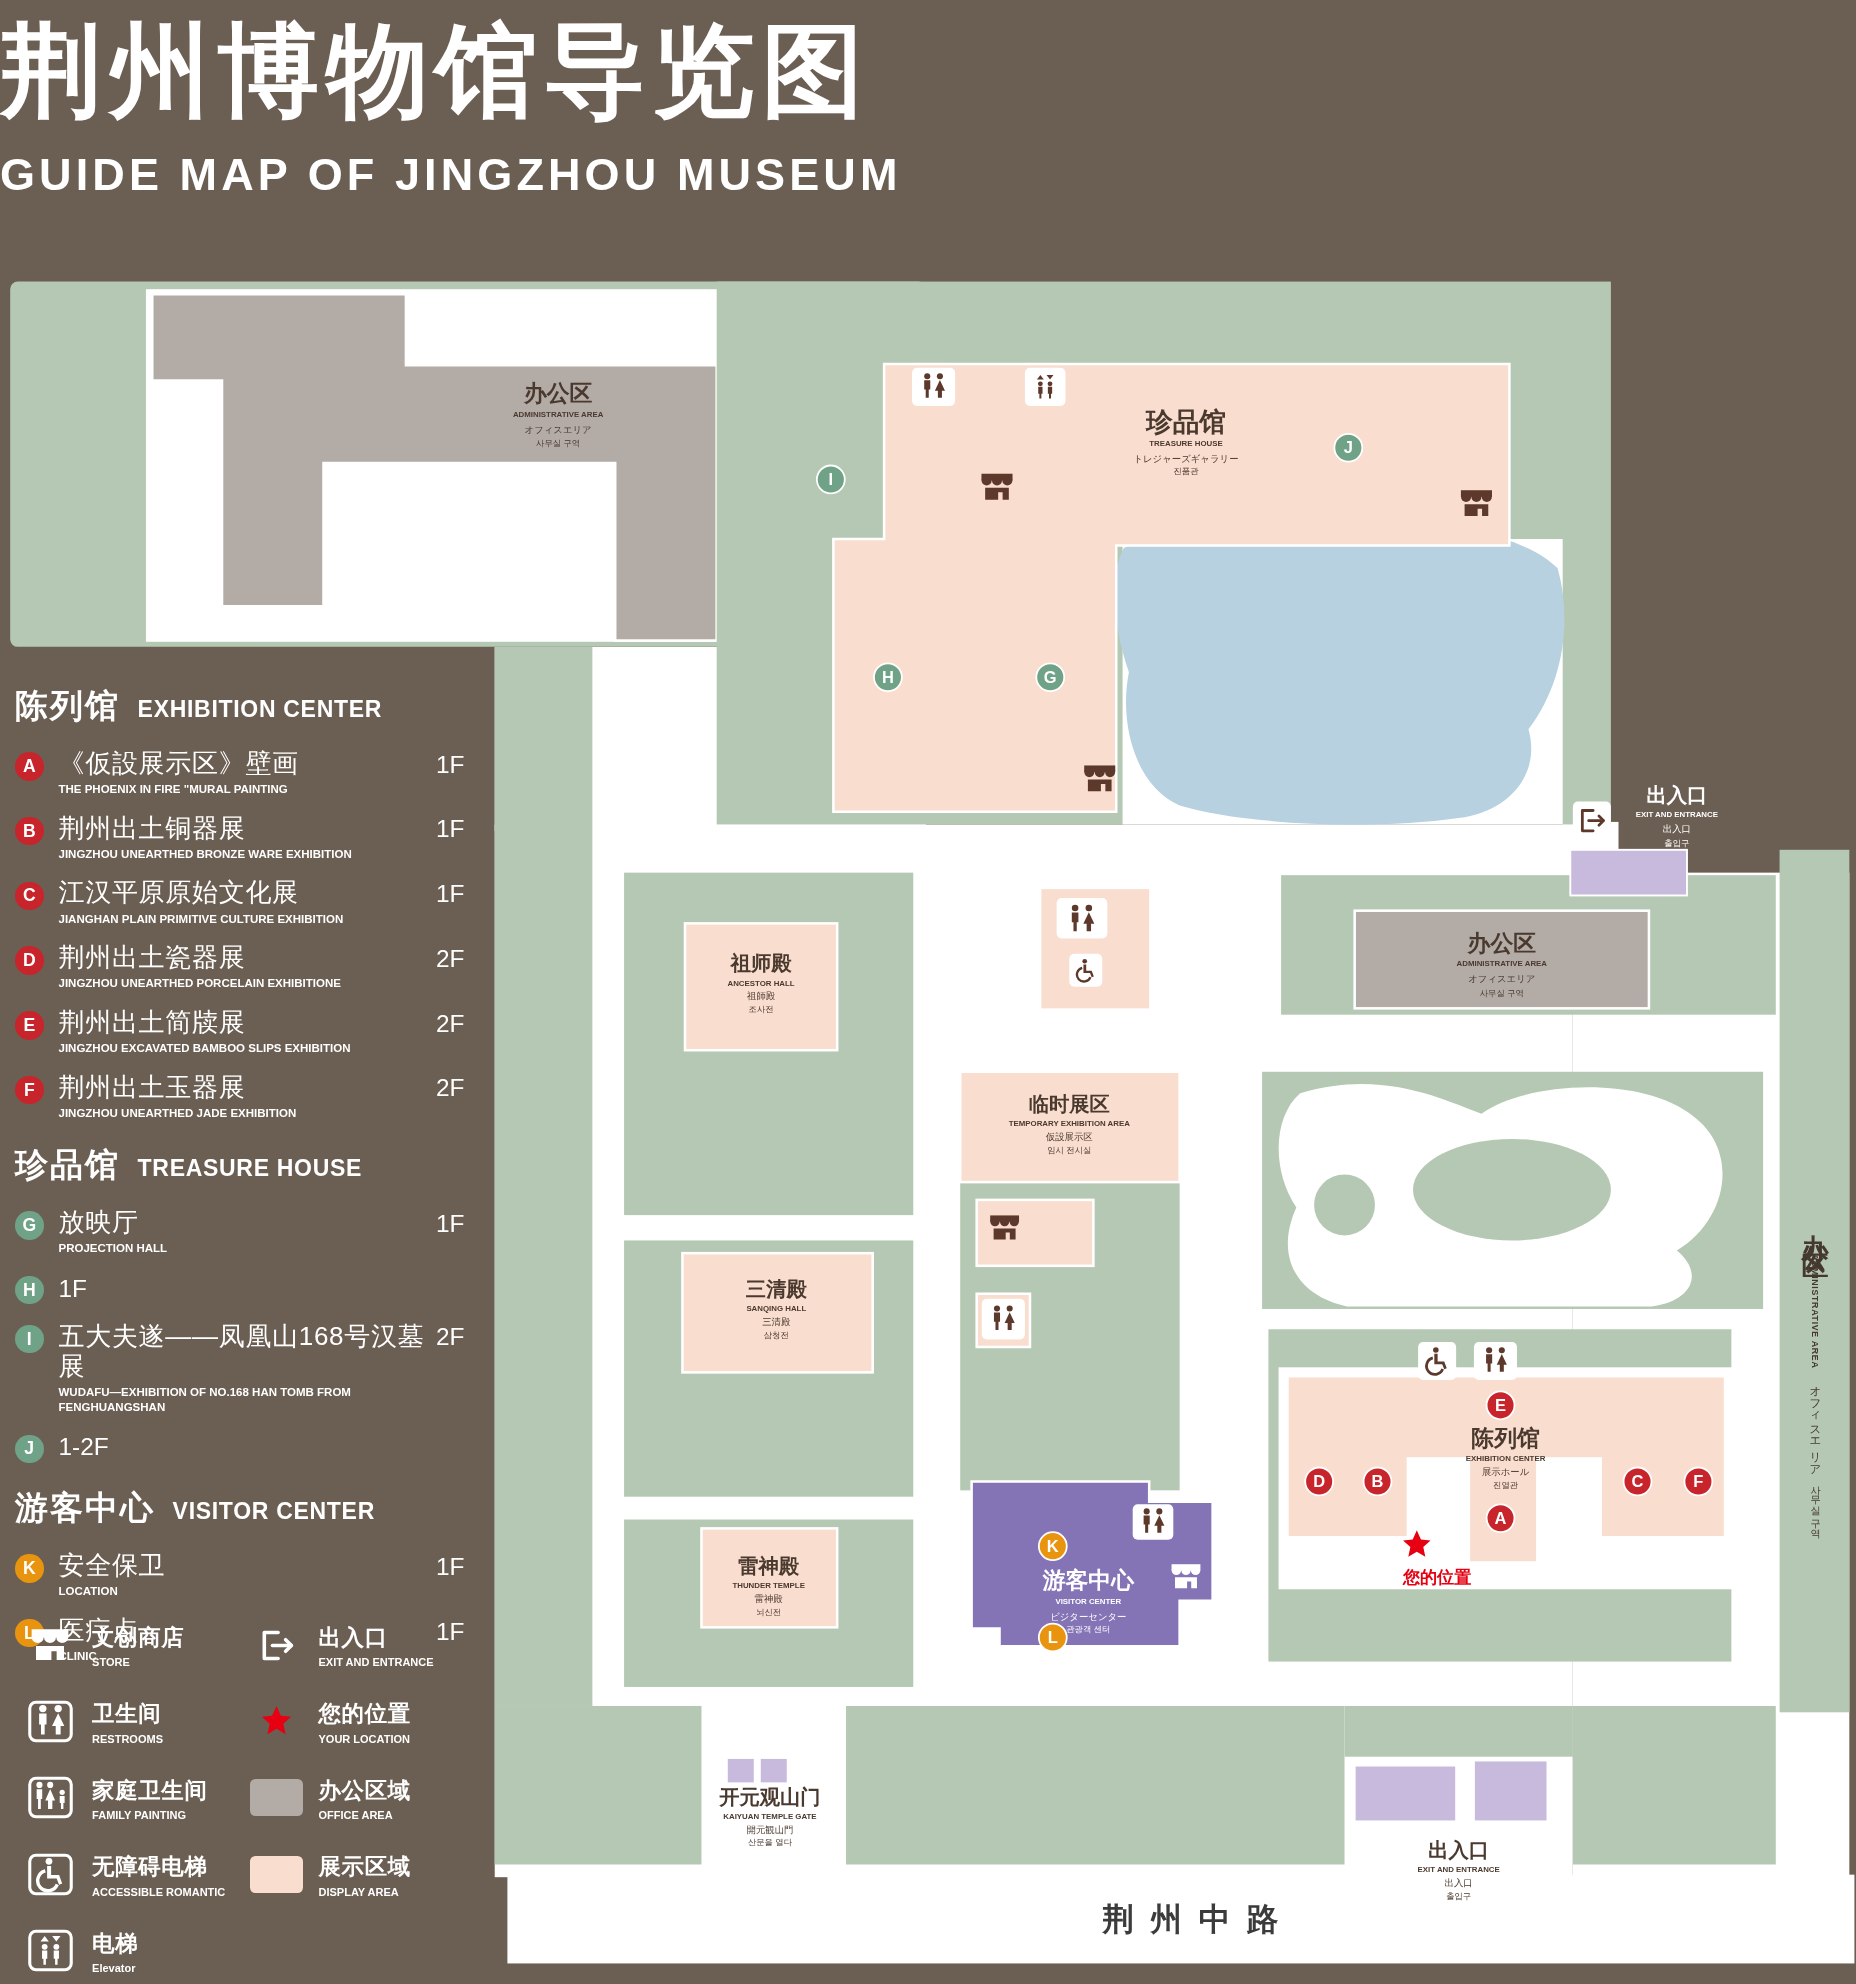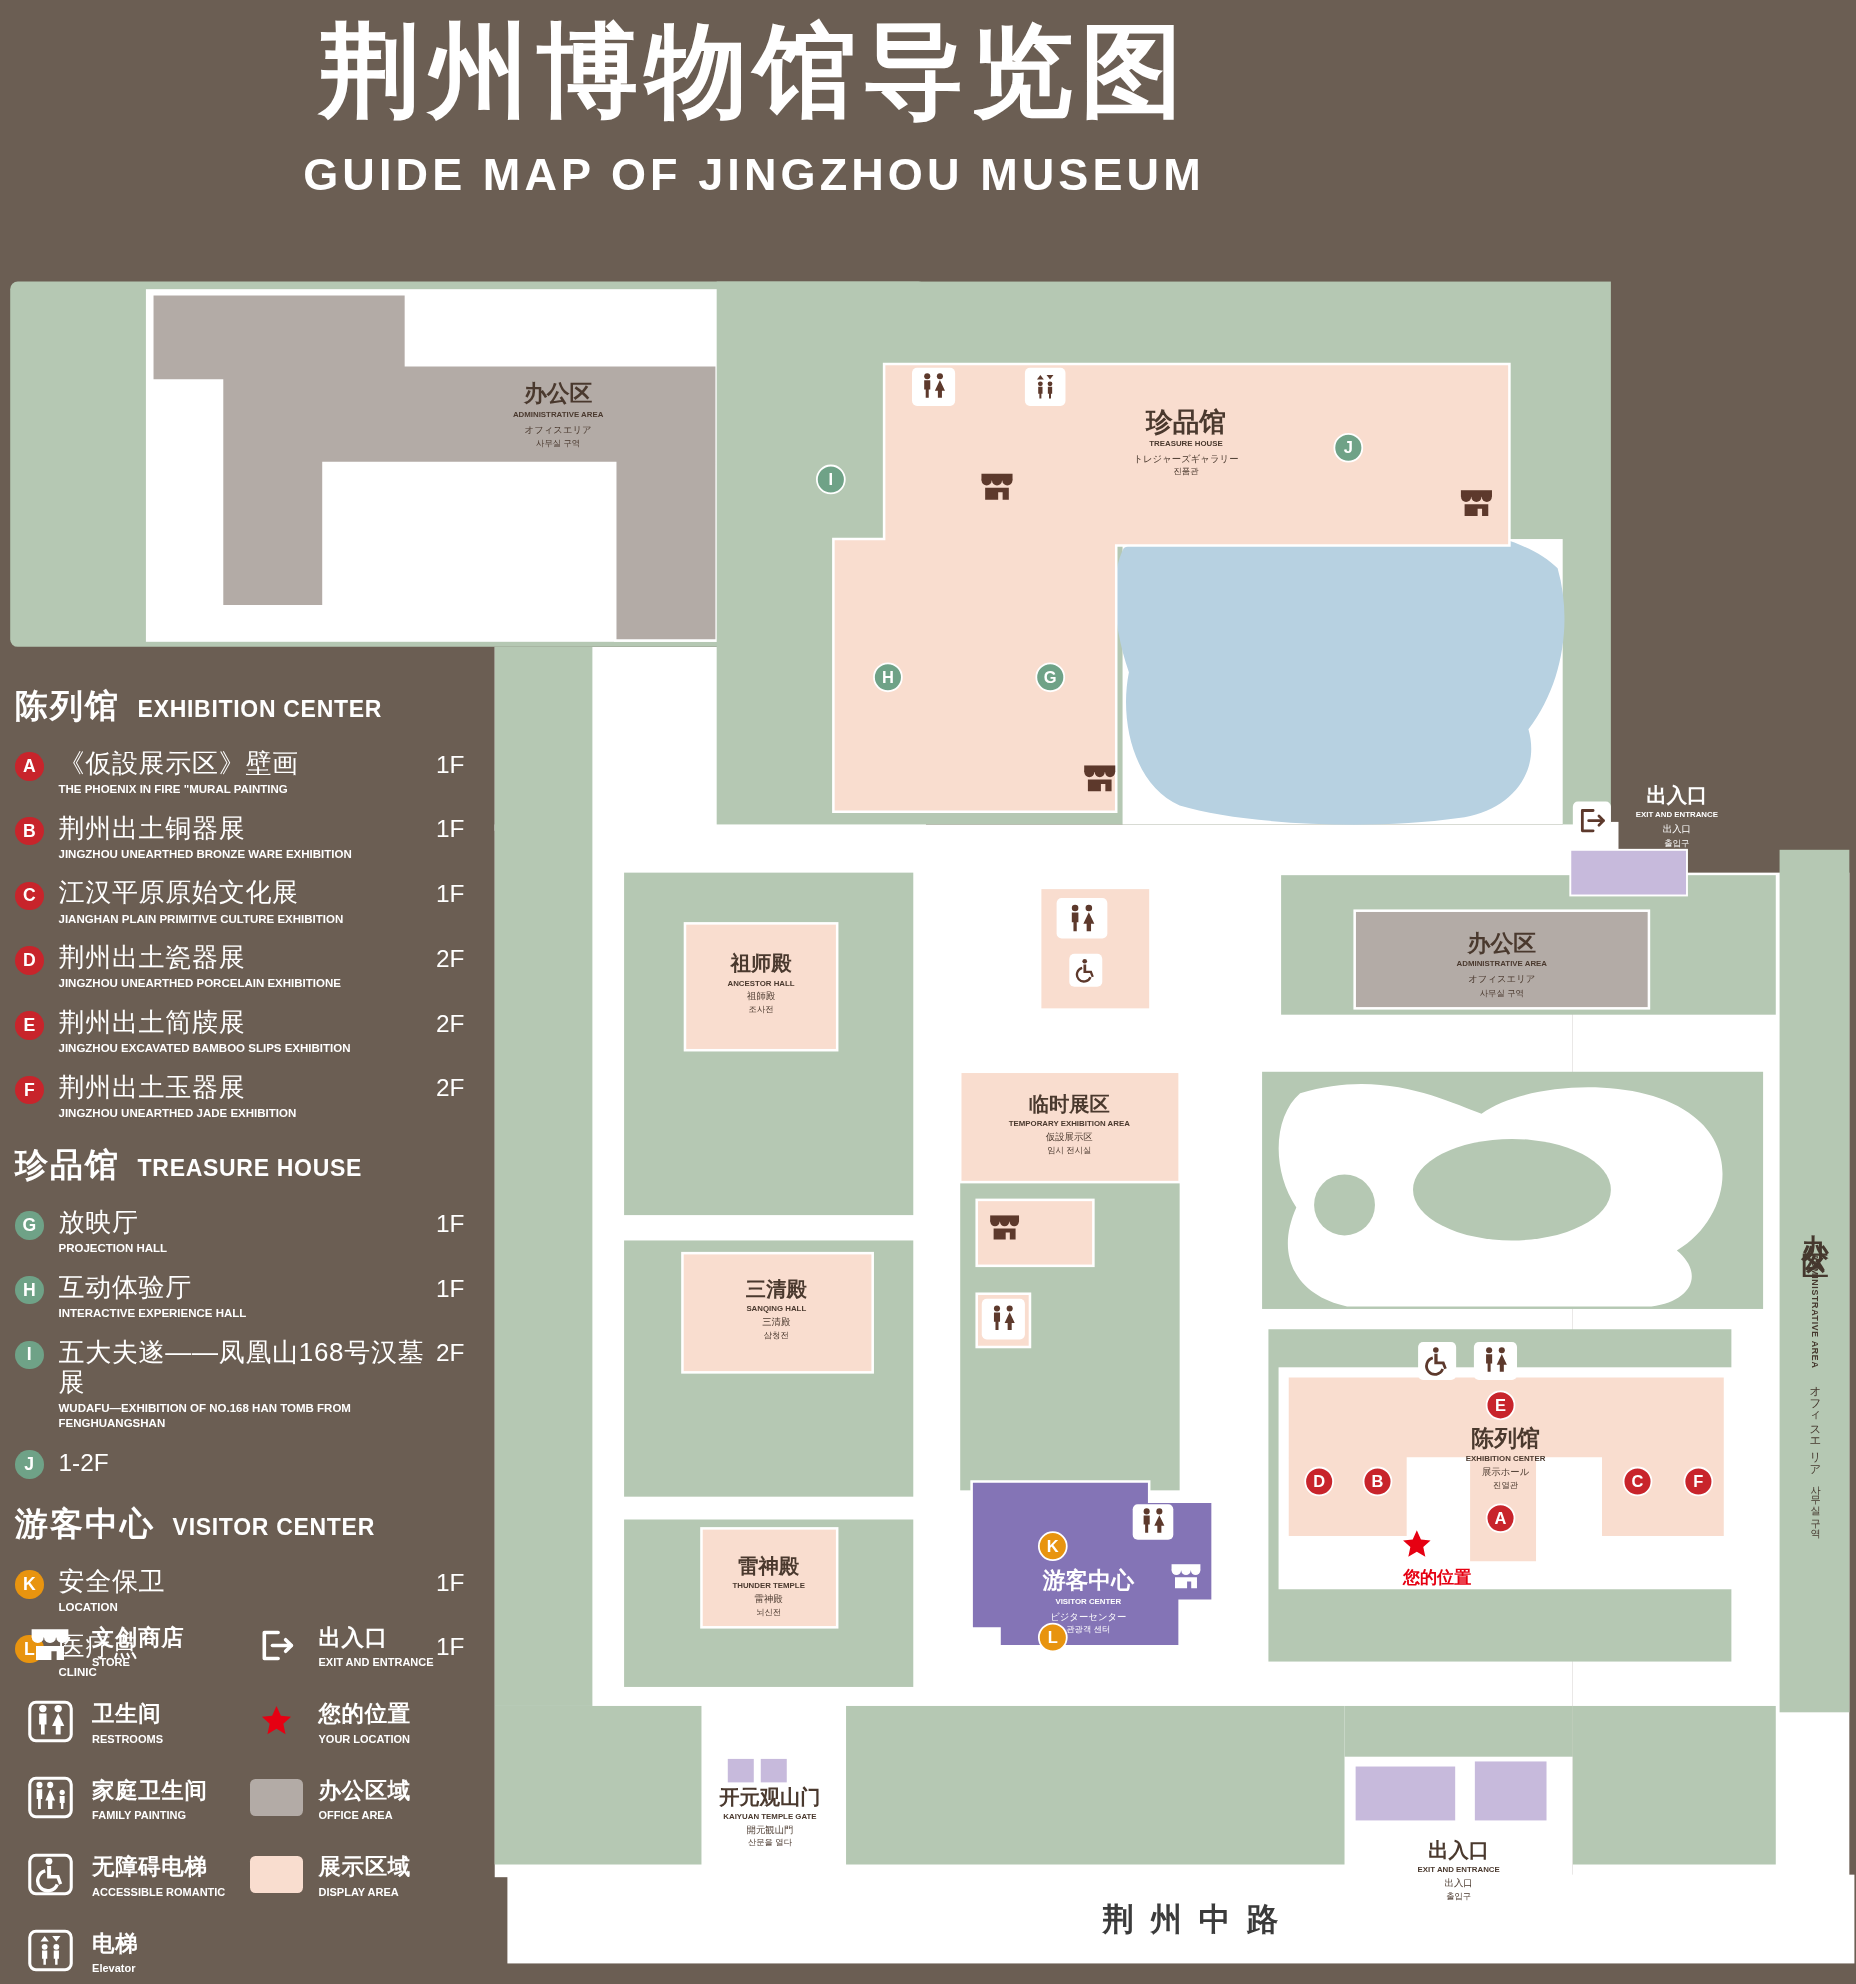--- a/index.html
+++ b/index.html
@@ -4,21 +4,21 @@
 <style>
   *{box-sizing:border-box;margin:0;padding:0}
   html,body{width:1857px;height:1985px}
   body{
     position:relative;
     background:#6B5E53;
     font-family:"Liberation Sans","DejaVu Sans",sans-serif;
     overflow:hidden;
   }
   
-  .header{position:absolute;top:17.6px;left:0;width:1508px;text-align:center;color:#fff;z-index:5}
+  .header{position:absolute;top:17.6px;left:0;width:1508px;color:#fff;z-index:5}
   .title{font-size:102px;font-weight:bold;letter-spacing:6.8px;line-height:1.05}
   .subtitle{font-size:45px;letter-spacing:4.1px;margin-top:24.4px;font-weight:bold}
 
   
   .map-svg{position:absolute;left:0;top:0;display:block}
   .wht{fill:#FFFFFF}
   .grn{fill:#B5C8B3}
   .pnk{fill:#F9DDCF;stroke:#FFFFFF;stroke-width:2}
   .gry{fill:#B3ABA6;stroke:#FFFFFF;stroke-width:2}
   .ppl{fill:#8474B6;stroke:#FFFFFF;stroke-width:2}
@@ -420,24 +420,20 @@
   <div class="lg-item">
     <span class="lg-marker c-green">G</span>
     <span class="lg-text">
         <span class="lg-zh" style="display:block">放映厅</span>
     <span class="lg-en" style="display:block">PROJECTION HALL</span>
       </span>
     <span class="lg-floor">1F</span>
   </div>
   <div class="lg-item">
     <span class="lg-marker c-green">H</span>
-    <span class="lg-text">
-        <span class="lg-zh" style="display:block">互动体验厅</span>
-    <span class="lg-en" style="display:block">INTERACTIVE EXPERIENCE HALL</span>
-      </span>
     <span class="lg-floor">1F</span>
   </div>
   <div class="lg-item">
     <span class="lg-marker c-green">I</span>
     <span class="lg-text">
         <span class="lg-zh" style="display:block">五大夫遂——凤凰山168号汉墓展</span>
     <span class="lg-en" style="display:block">WUDAFU—EXHIBITION OF NO.168 HAN TOMB FROM FENGHUANGSHAN</span>
       </span>
     <span class="lg-floor">2F</span>
   </div>

